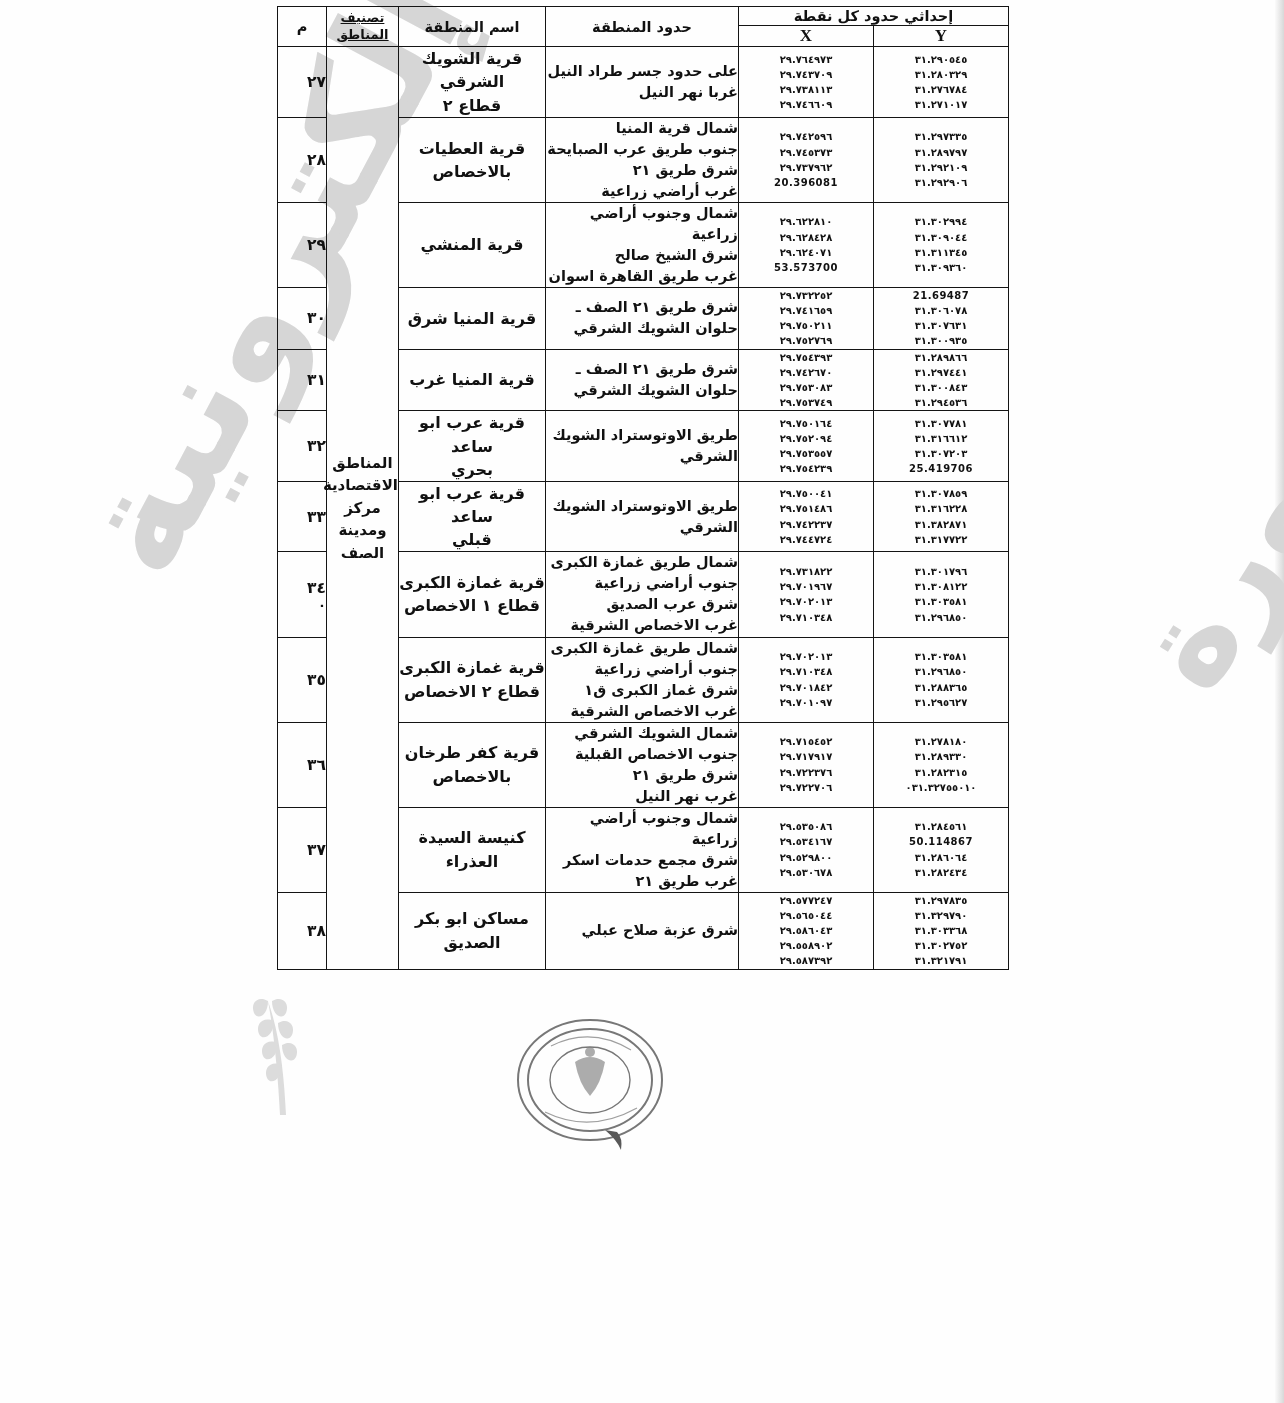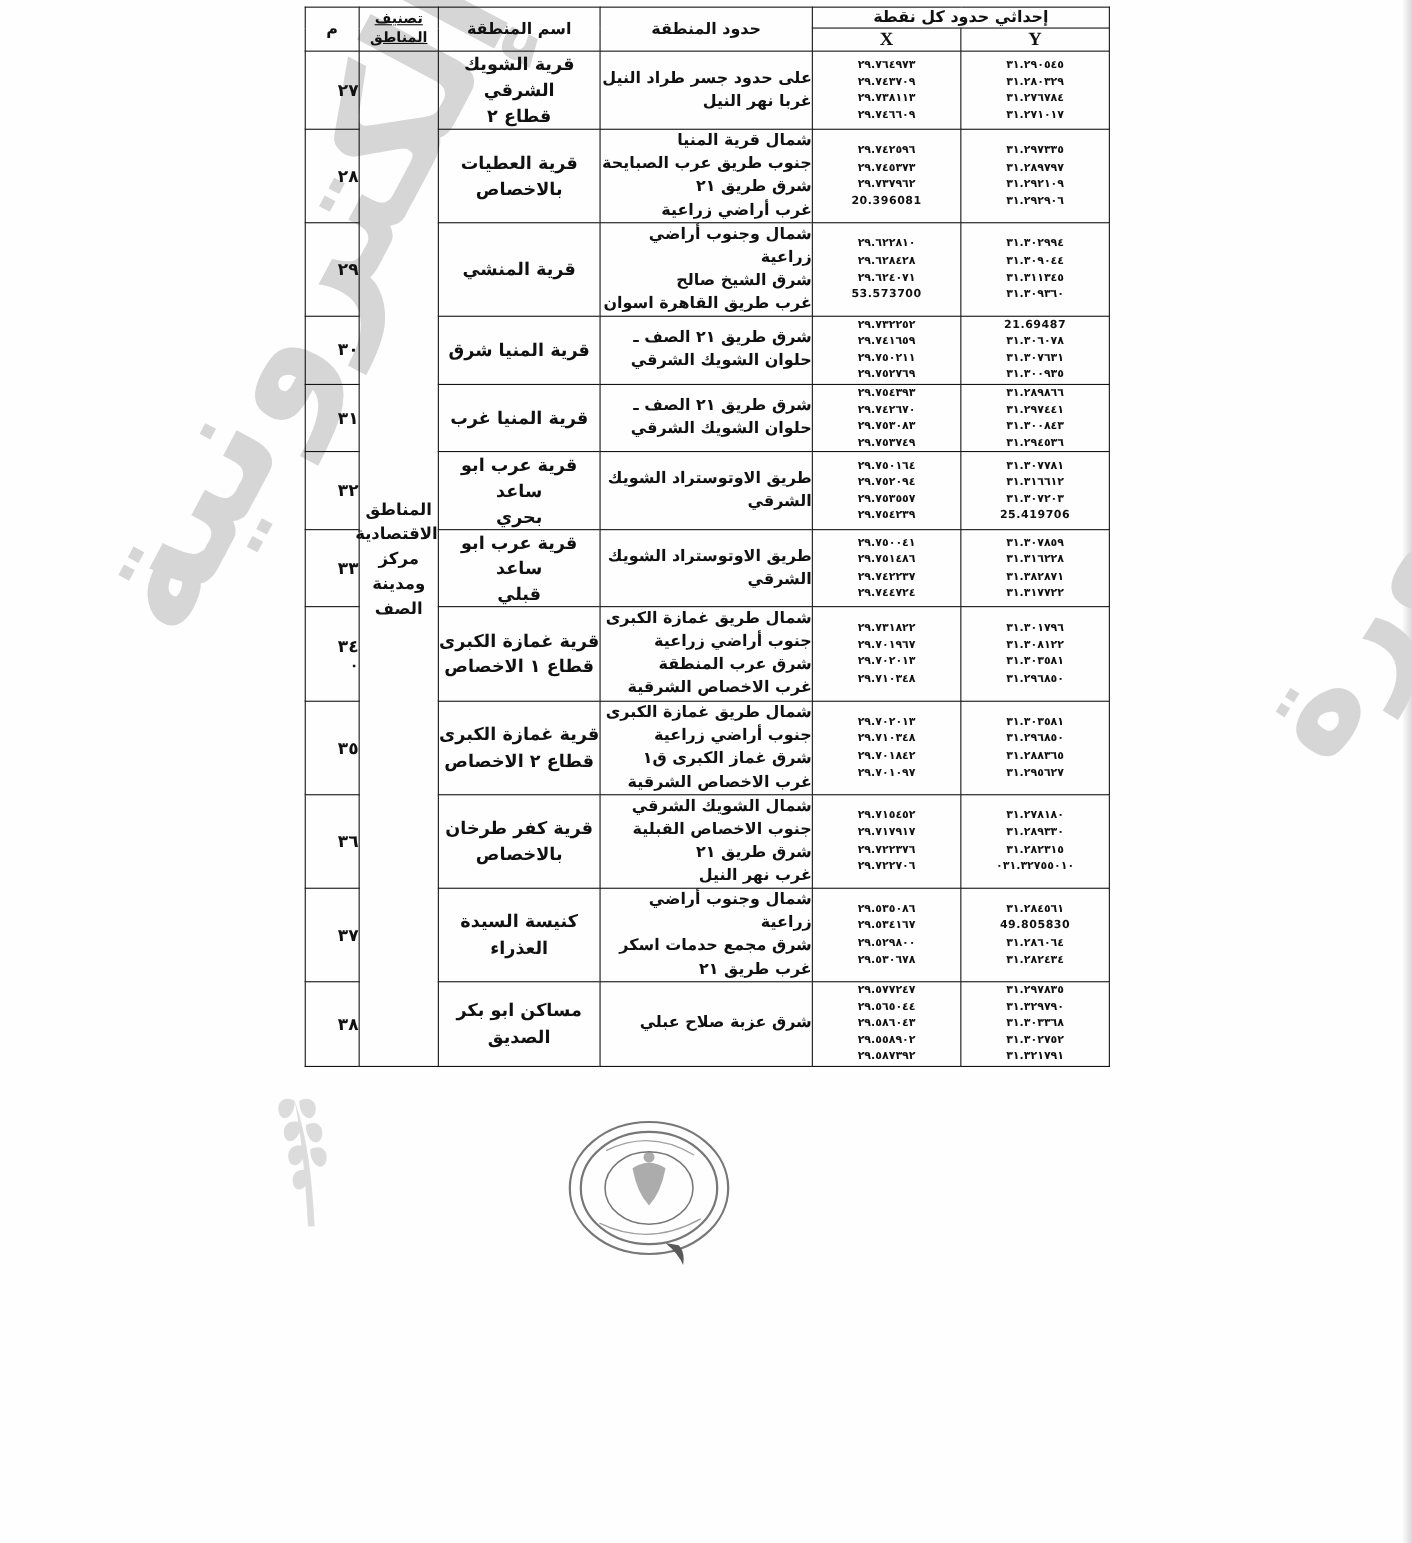--- a/index.html
+++ b/index.html
@@ -408,21 +408,21 @@
             </td>
             <td class="coord">
               <span class="coord-line">٢٩.٧٣١٨٢٢</span>
               <span class="coord-line">٢٩.٧٠١٩٦٧</span>
               <span class="coord-line">٢٩.٧٠٢٠١٣</span>
               <span class="coord-line">٢٩.٧١٠٣٤٨</span>
             </td>
             <td class="bounds">
               <span class="bnd-line">شمال طريق غمازة الكبرى</span>
               <span class="bnd-line">جنوب أراضي زراعية</span>
-              <span class="bnd-line">شرق عرب المنطقة</span>
+              <span class="bnd-line">شرق عرب الصديق</span>
               <span class="bnd-line">غرب الاخصاص الشرقية</span>
             </td>
             <td class="name">
               <span class="nm-line">قرية غمازة الكبرى</span>
               <span class="nm-line">قطاع ١ الاخصاص</span>
             </td>
             <td class="num">٣٤<span class="subdot">٠</span></td>
           </tr>
           <tr>
             <td class="coord">
@@ -470,21 +470,21 @@
             </td>
             <td class="name">
               <span class="nm-line">قرية كفر طرخان</span>
               <span class="nm-line">بالاخصاص</span>
             </td>
             <td class="num">٣٦</td>
           </tr>
           <tr>
             <td class="coord">
               <span class="coord-line">٣١.٢٨٤٥٦١</span>
-              <span class="coord-line">49.805830</span>
+              <span class="coord-line">50.114867</span>
               <span class="coord-line">٣١.٢٨٦٠٦٤</span>
               <span class="coord-line">٣١.٢٨٢٤٣٤</span>
             </td>
             <td class="coord">
               <span class="coord-line">٢٩.٥٣٥٠٨٦</span>
               <span class="coord-line">٢٩.٥٣٤١٦٧</span>
               <span class="coord-line">٢٩.٥٢٩٨٠٠</span>
               <span class="coord-line">٢٩.٥٣٠٦٧٨</span>
             </td>
             <td class="bounds">

